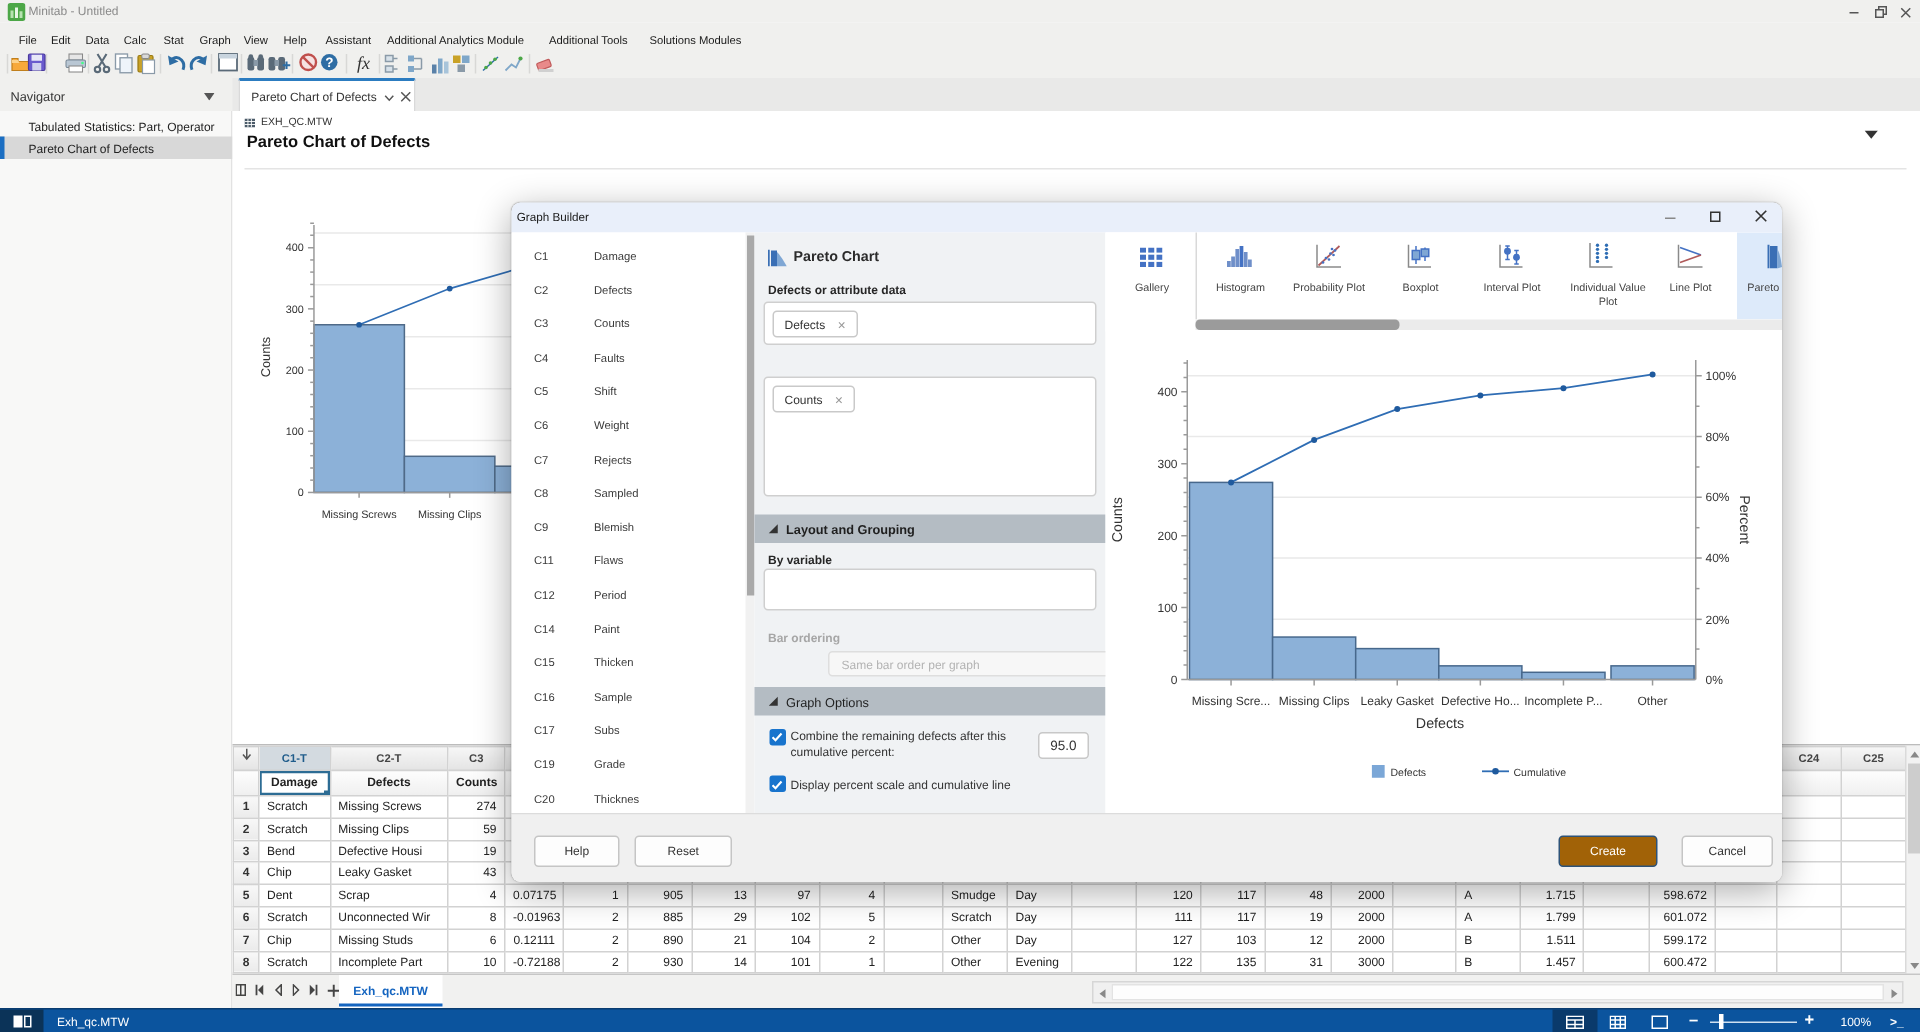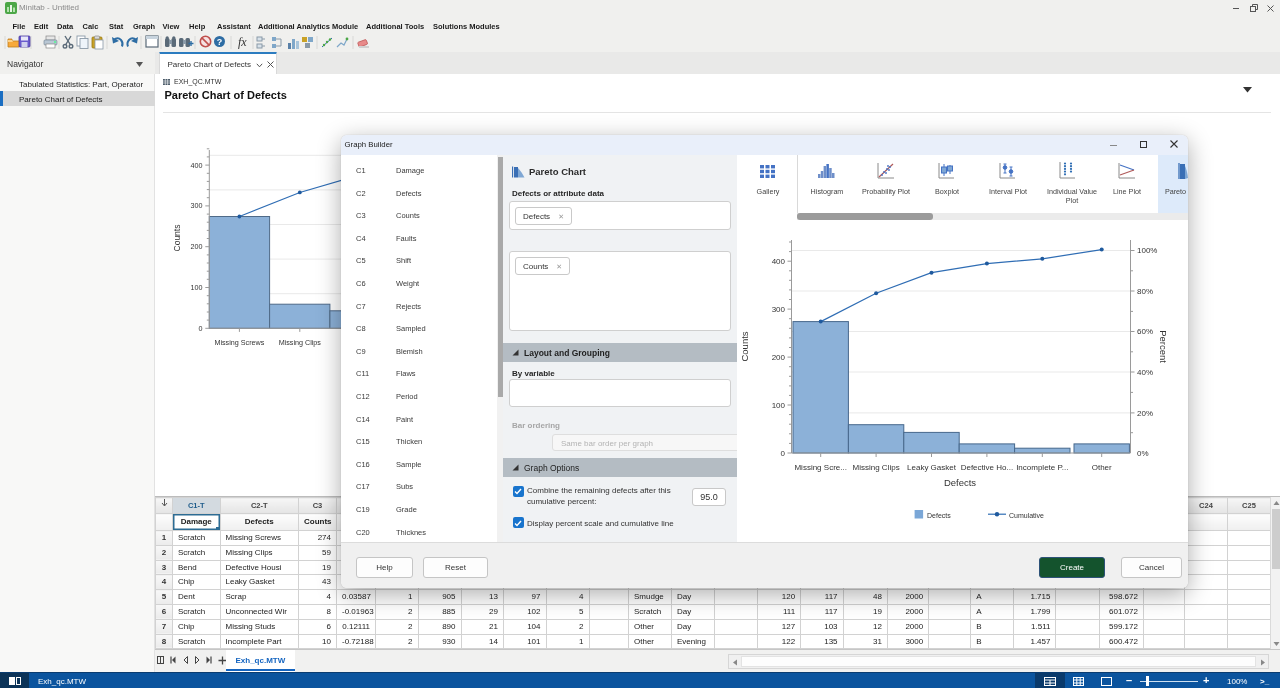--- a/index.html
+++ b/index.html
@@ -7,21 +7,21 @@
   body { font-family:"Liberation Sans", sans-serif; position:relative; background:#fff; }
   .abs { position:absolute; }
   
   #titlebar { left:0; top:0; width:1280px; height:15px; background:#f0f0ee; }
   #menubar { left:0; top:15px; width:1280px; height:17px; background:#f0f0ee; }
   #toolbar { left:0; top:32px; width:1280px; height:20px; background:#f0f0ee; }
   #tabstrip { left:0; top:52px; width:1280px; height:22px; background:#e9e9e8; }
   #navhead { left:0; top:52px; width:155px; height:22px; background:#f0f0ee; }
   #navpanel { left:0; top:74px; width:155px; height:598px; background:#f8f8f7; border-right:1px solid #e2e2e2; }
   #content { left:155px; top:74px; width:1125px; height:422px; background:#fff; overflow:hidden; }
-  .menuitem { position:absolute; top:7px; font-size:7.5px; color:#1a1a1a; font-weight:700; }
+  .menuitem { position:absolute; top:7px; font-size:7.5px; color:#1a1a1a; font-weight:400; }
   .colrow { position:absolute; left:0; width:156px; height:22.6px; }
   .cnum { position:absolute; left:15px; top:5px; font-size:7.5px; color:#3a3a3a; }
   .cname { position:absolute; left:55px; top:5px; font-size:7.5px; color:#3a3a3a; }
   
   #tablewrap { left:155px; top:496px; width:1125px; height:153px; background:#fff; border-top:1px solid #bcbcbc; overflow:hidden; }
   #sheetbar { left:155px; top:649px; width:1125px; height:23px; background:#f1f1f0; border-top:1px solid #c6c6c6; }
   #statusbar { left:0; top:672px; width:1280px; height:16px; background:#0b549e; border-top:1px solid #0a3c70; }
   table.grid { border-collapse:collapse; table-layout:fixed; font-size:8px; color:#222; }
   table.grid td { border:1px solid #d2d2d2; padding:0 5px; white-space:nowrap; overflow:hidden; height:13.8px; line-height:13.8px; }
   tr.hdr td { background:linear-gradient(#f6f6f6,#e4e4e4); color:#444; font-weight:700; text-align:center; font-size:7.5px; height:15px; line-height:15px; }
@@ -513,21 +513,21 @@
           <td class="r"></td>
           <td></td>
           <td></td>
           <td></td>
         </tr>
     <tr>
           <td class="rn">5</td>
           <td>Dent</td>
           <td>Scrap</td>
           <td class="r">4</td>
-          <td class="r">0.03587</td>
+          <td class="r">0.07175</td>
           <td class="r">1</td>
           <td class="r">905</td>
           <td class="r">13</td>
           <td class="r">97</td>
           <td class="r">4</td>
           <td></td>
           <td>Smudge</td>
           <td>Day</td>
           <td></td>
           <td class="r">120</td>
@@ -1051,16 +1051,16 @@
       <text x="190" y="296.5" font-size="7" fill="#333" font-family="Liberation Sans">Defects</text>
       <line x1="251" y1="293.2" x2="269" y2="293.2" stroke="#2f6db4" stroke-width="1.2"></line>
       <circle cx="260" cy="293.2" r="2.2" fill="#1f5a9e"></circle>
       <text x="272" y="296.5" font-size="7" fill="#333" font-family="Liberation Sans">Cumulative</text>
     </svg>
   </div>
 
   <div id="dlgfooter" class="abs">
     <div class="btn" style="left:15px;top:14px;width:57px;">Help</div>
     <div class="btn" style="left:82px;top:14px;width:65px;">Reset</div>
-    <div class="btn" style="left:698px;top:14px;width:66px;background:#14532d;border-color:#2d5278;color:#fff;">Create</div>
+    <div class="btn" style="left:698px;top:14px;width:66px;background:#a16207;border-color:#2d5278;color:#fff;">Create</div>
     <div class="btn" style="left:780px;top:14px;width:61px;">Cancel</div>
   </div>
 </div>
 
 </body></html>

